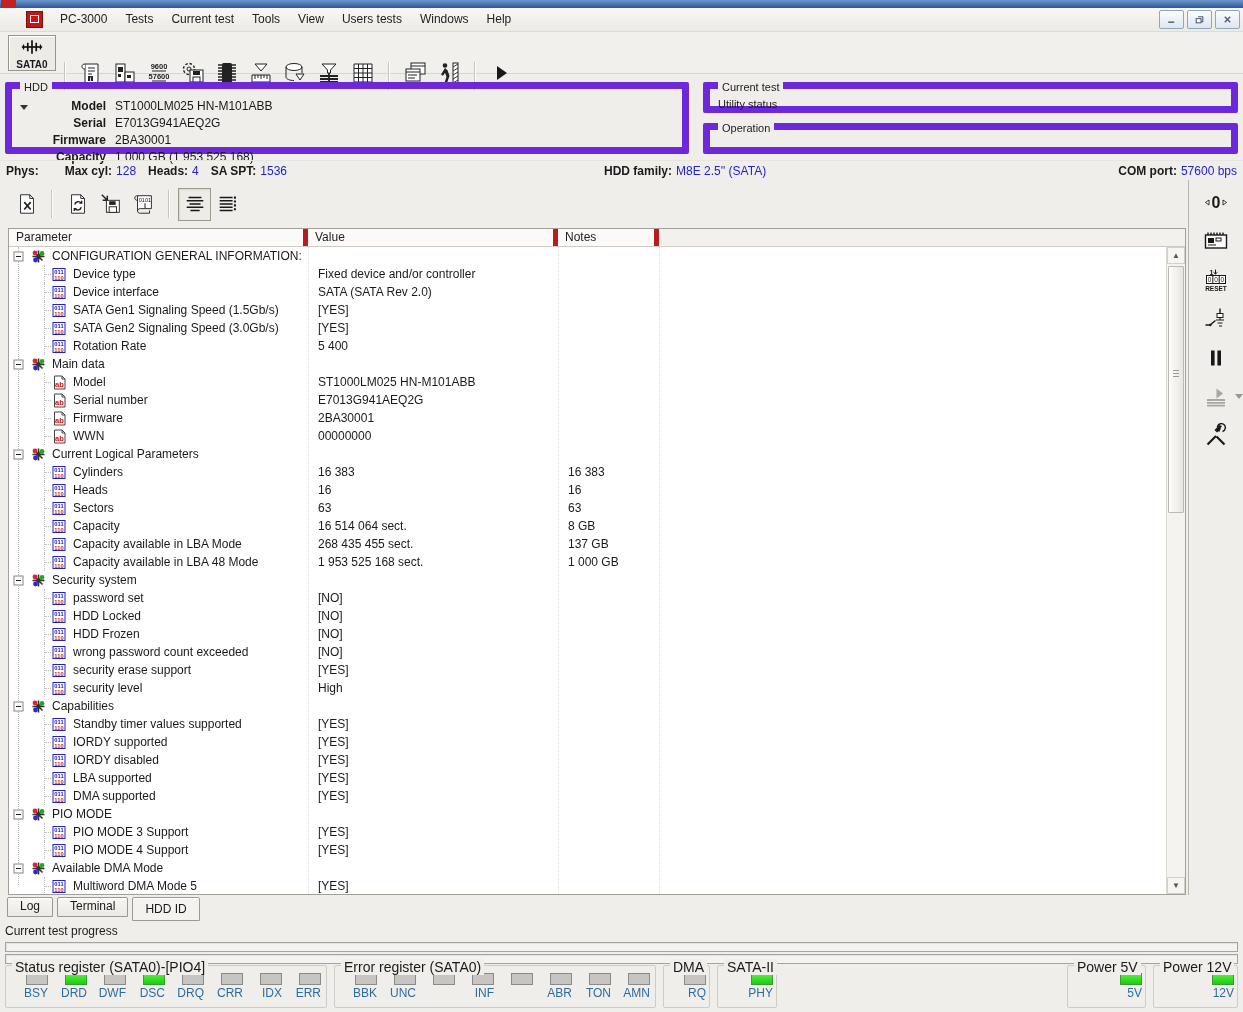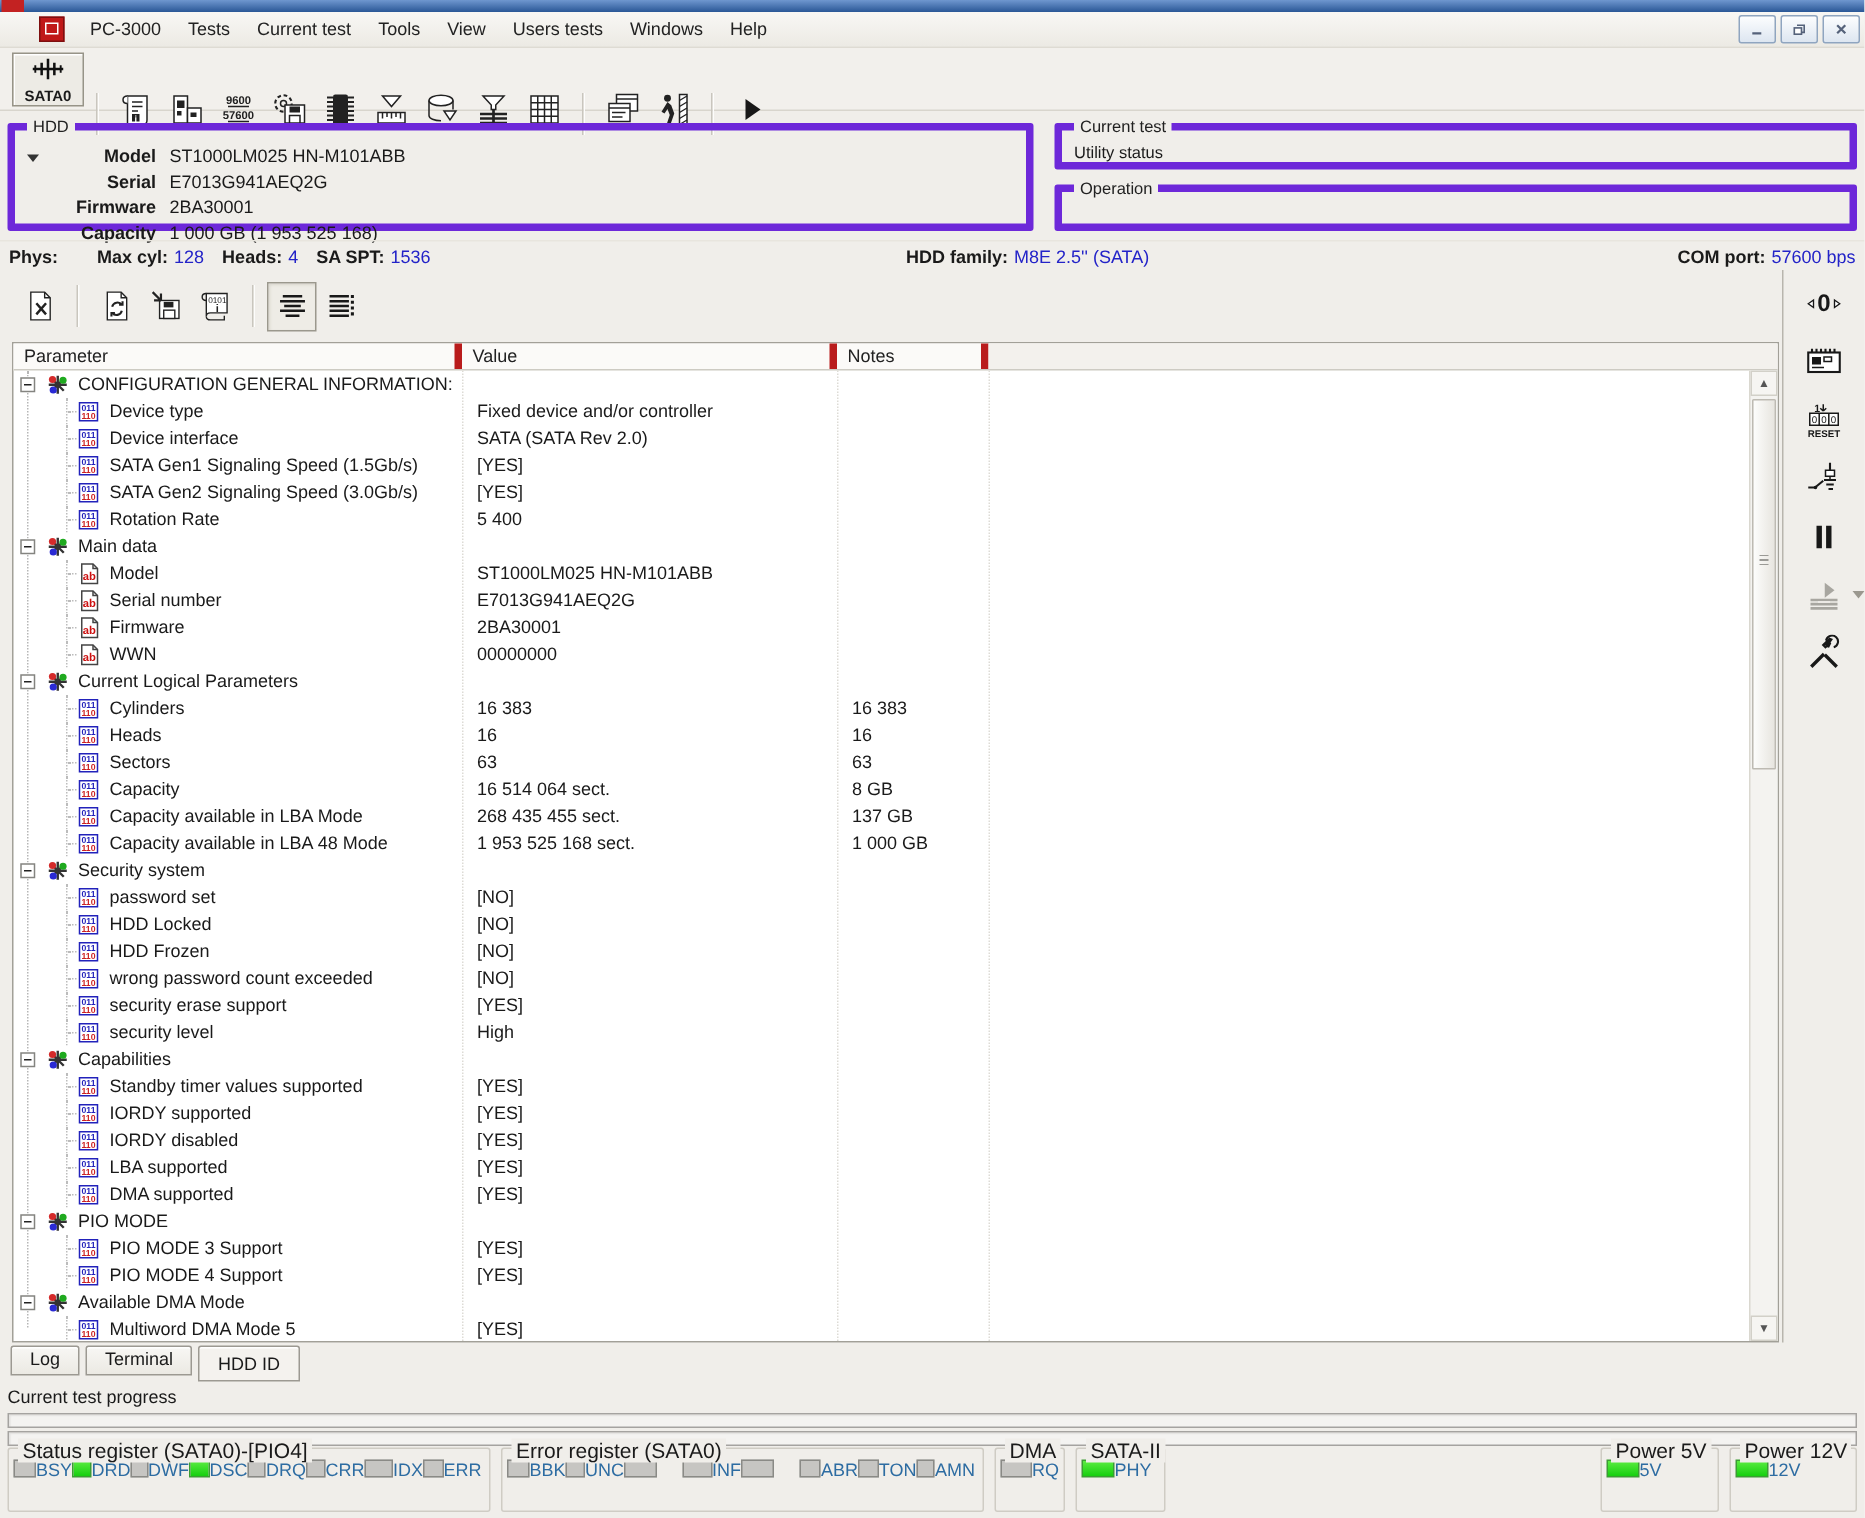--- a/index.html
+++ b/index.html
@@ -25,21 +25,21 @@
     border-bottom:1px solid #d8d5cd; padding-left:8px; }
   .sata-btn { width:48px; height:36px; border:1px solid #979488; background:#edebe5;
     box-shadow:inset 1px 1px 0 #fff; display:flex; flex-direction:column; align-items:center;
     justify-content:center; flex:none; }
   .sata-btn .lbl { font-size:10px; font-weight:bold; margin-top:-3px; }
   .tb-btn { width:34px; height:34px; display:flex; align-items:center; justify-content:center; flex:none; }
   .tb-sep { width:2px; height:28px; border-left:1px solid #c9c6be; border-right:1px solid #fdfdfc; margin:0 8px; flex:none; }
 
   
   .info-row { display:flex; gap:14px; padding:8px 5px 6px 5px; height:86px; }
-  .gb { position:relative; border:5px solid #6d28d9; border-radius:2px; }
+  .gb { position:relative; border:7px solid #6d28d9; border-radius:2px; }
   .gb-label { position:absolute; top:-8px; left:8px; background:#f0eeea; padding:0 4px; font-size:11px; color:#222; }
   .gb-hdd { width:684px; padding:9px 10px 2px 26px; }
   .hdd-combo { position:absolute; left:8px; top:16px; width:0; height:0;
     border-left:4px solid transparent; border-right:4px solid transparent; border-top:5px solid #333; }
   .hdd-row { display:flex; font-size:12px; line-height:17px; }
   .hdd-label { width:68px; text-align:right; font-weight:bold; margin-right:9px; flex:none; }
   .right-col { flex:1; display:flex; flex-direction:column; gap:10px; }
   .gb-current { height:31px; padding:9px 8px 0; }
   .ct-status { font-size:11px; }
   .gb-operation { flex:1; }
@@ -112,21 +112,21 @@
   .progress-area { height:41px; padding:2px 5px 0; }
   .progress-label { font-size:12px; padding:1px 0 4px; }
   .pbar { height:10px; border:1px solid #a5a3a0; background:#f4f3f1;
     box-shadow:inset 1px 1px 1px rgba(0,0,0,.07); margin-bottom:2px; }
 
   
   .bottom { height:50px; display:flex; padding:3px 5px 4px; gap:7px; }
   .panel { position:relative; border:1px solid #cfccc4; border-radius:2px; padding:7px 3px 0; flex:none; }
   .panel-title { position:absolute; top:-7px; left:6px; background:#f0eeea; padding:0 3px; font-size:14px; white-space:nowrap; }
   .leds { display:flex; }
-  .led-item { display:flex; flex-direction:row; align-items:flex-start; width:39px; }
+  .led-item { display:flex; flex-direction:column; align-items:flex-end; width:39px; }
   .led { width:22px; height:12px; border:1px solid #8a8a86; background:#c6c5c2; margin-bottom:1px; }
   .led.on { background:linear-gradient(#5cec42,#17cf10); border-color:#3c9c34; }
   .led-label { font-size:12px; color:#2d6ca2; min-height:14px; }
   .panel-status-register { width:322px; } .panel-error-register { width:322px; }
   .panel-dma { width:47px; } .panel-sata-ii { width:60px; }
   .panel-power-5v { width:79px; margin-left:auto; } .panel-power-12v { width:85px; }
   .panel-dma .led-item,.panel-sata-ii .led-item,.panel-power-5v .led-item,.panel-power-12v .led-item { width:100%; }
 </style>
 </head>
 <body>

